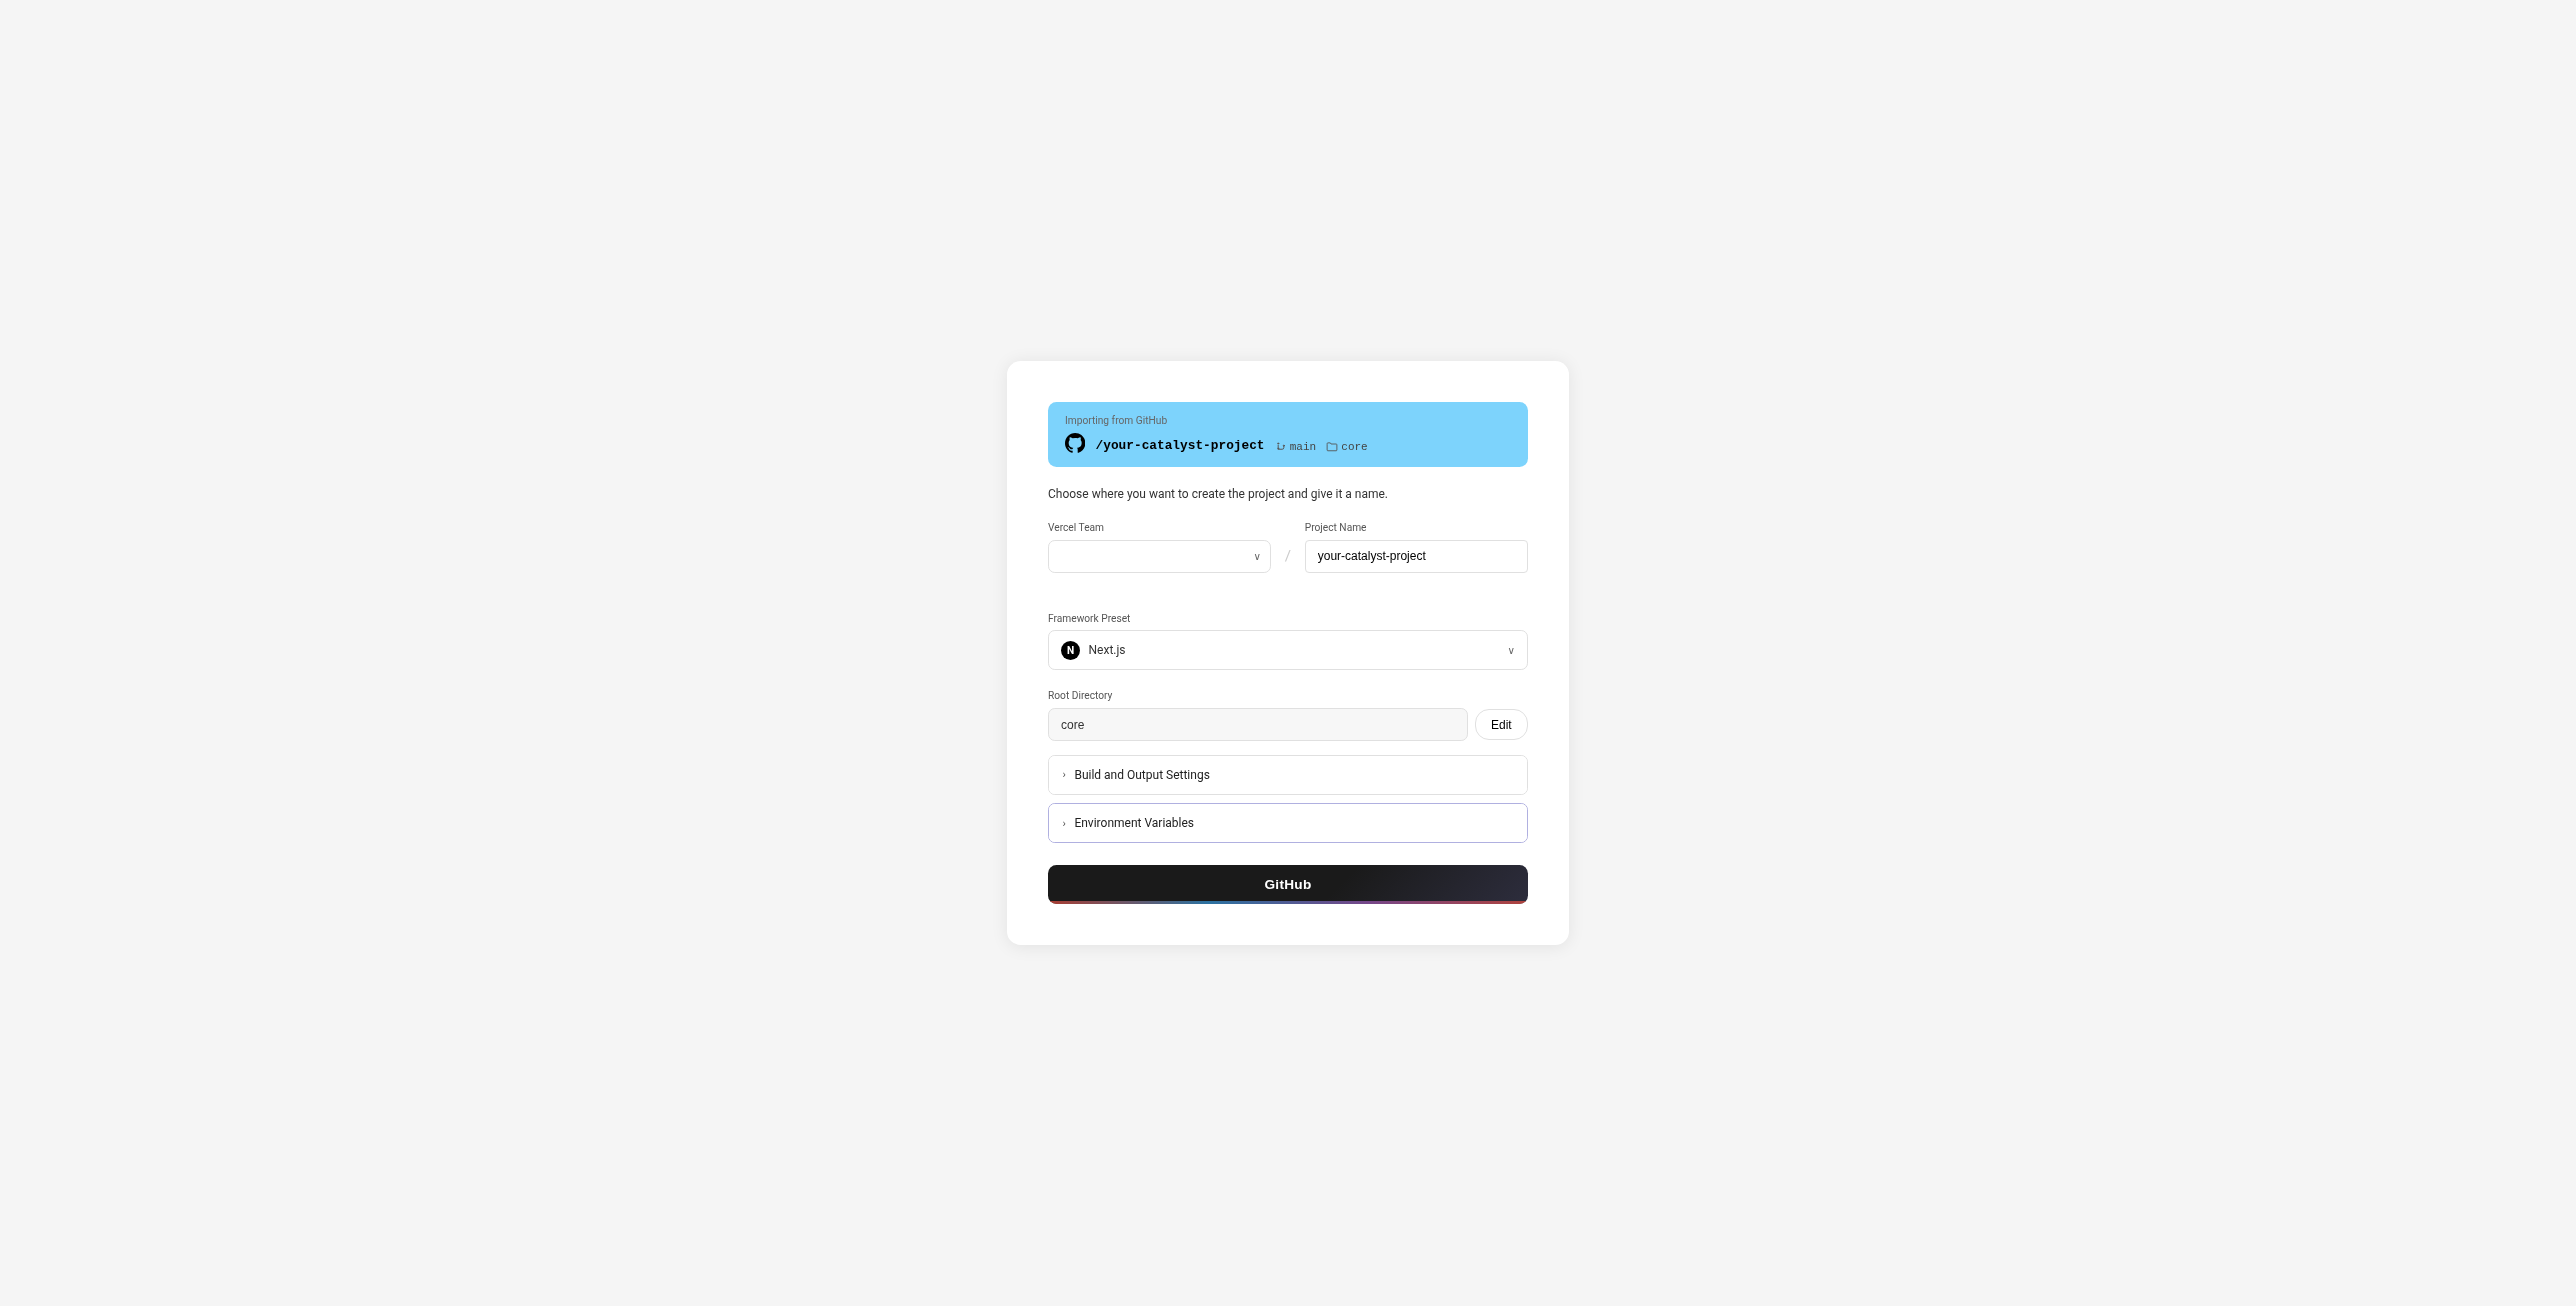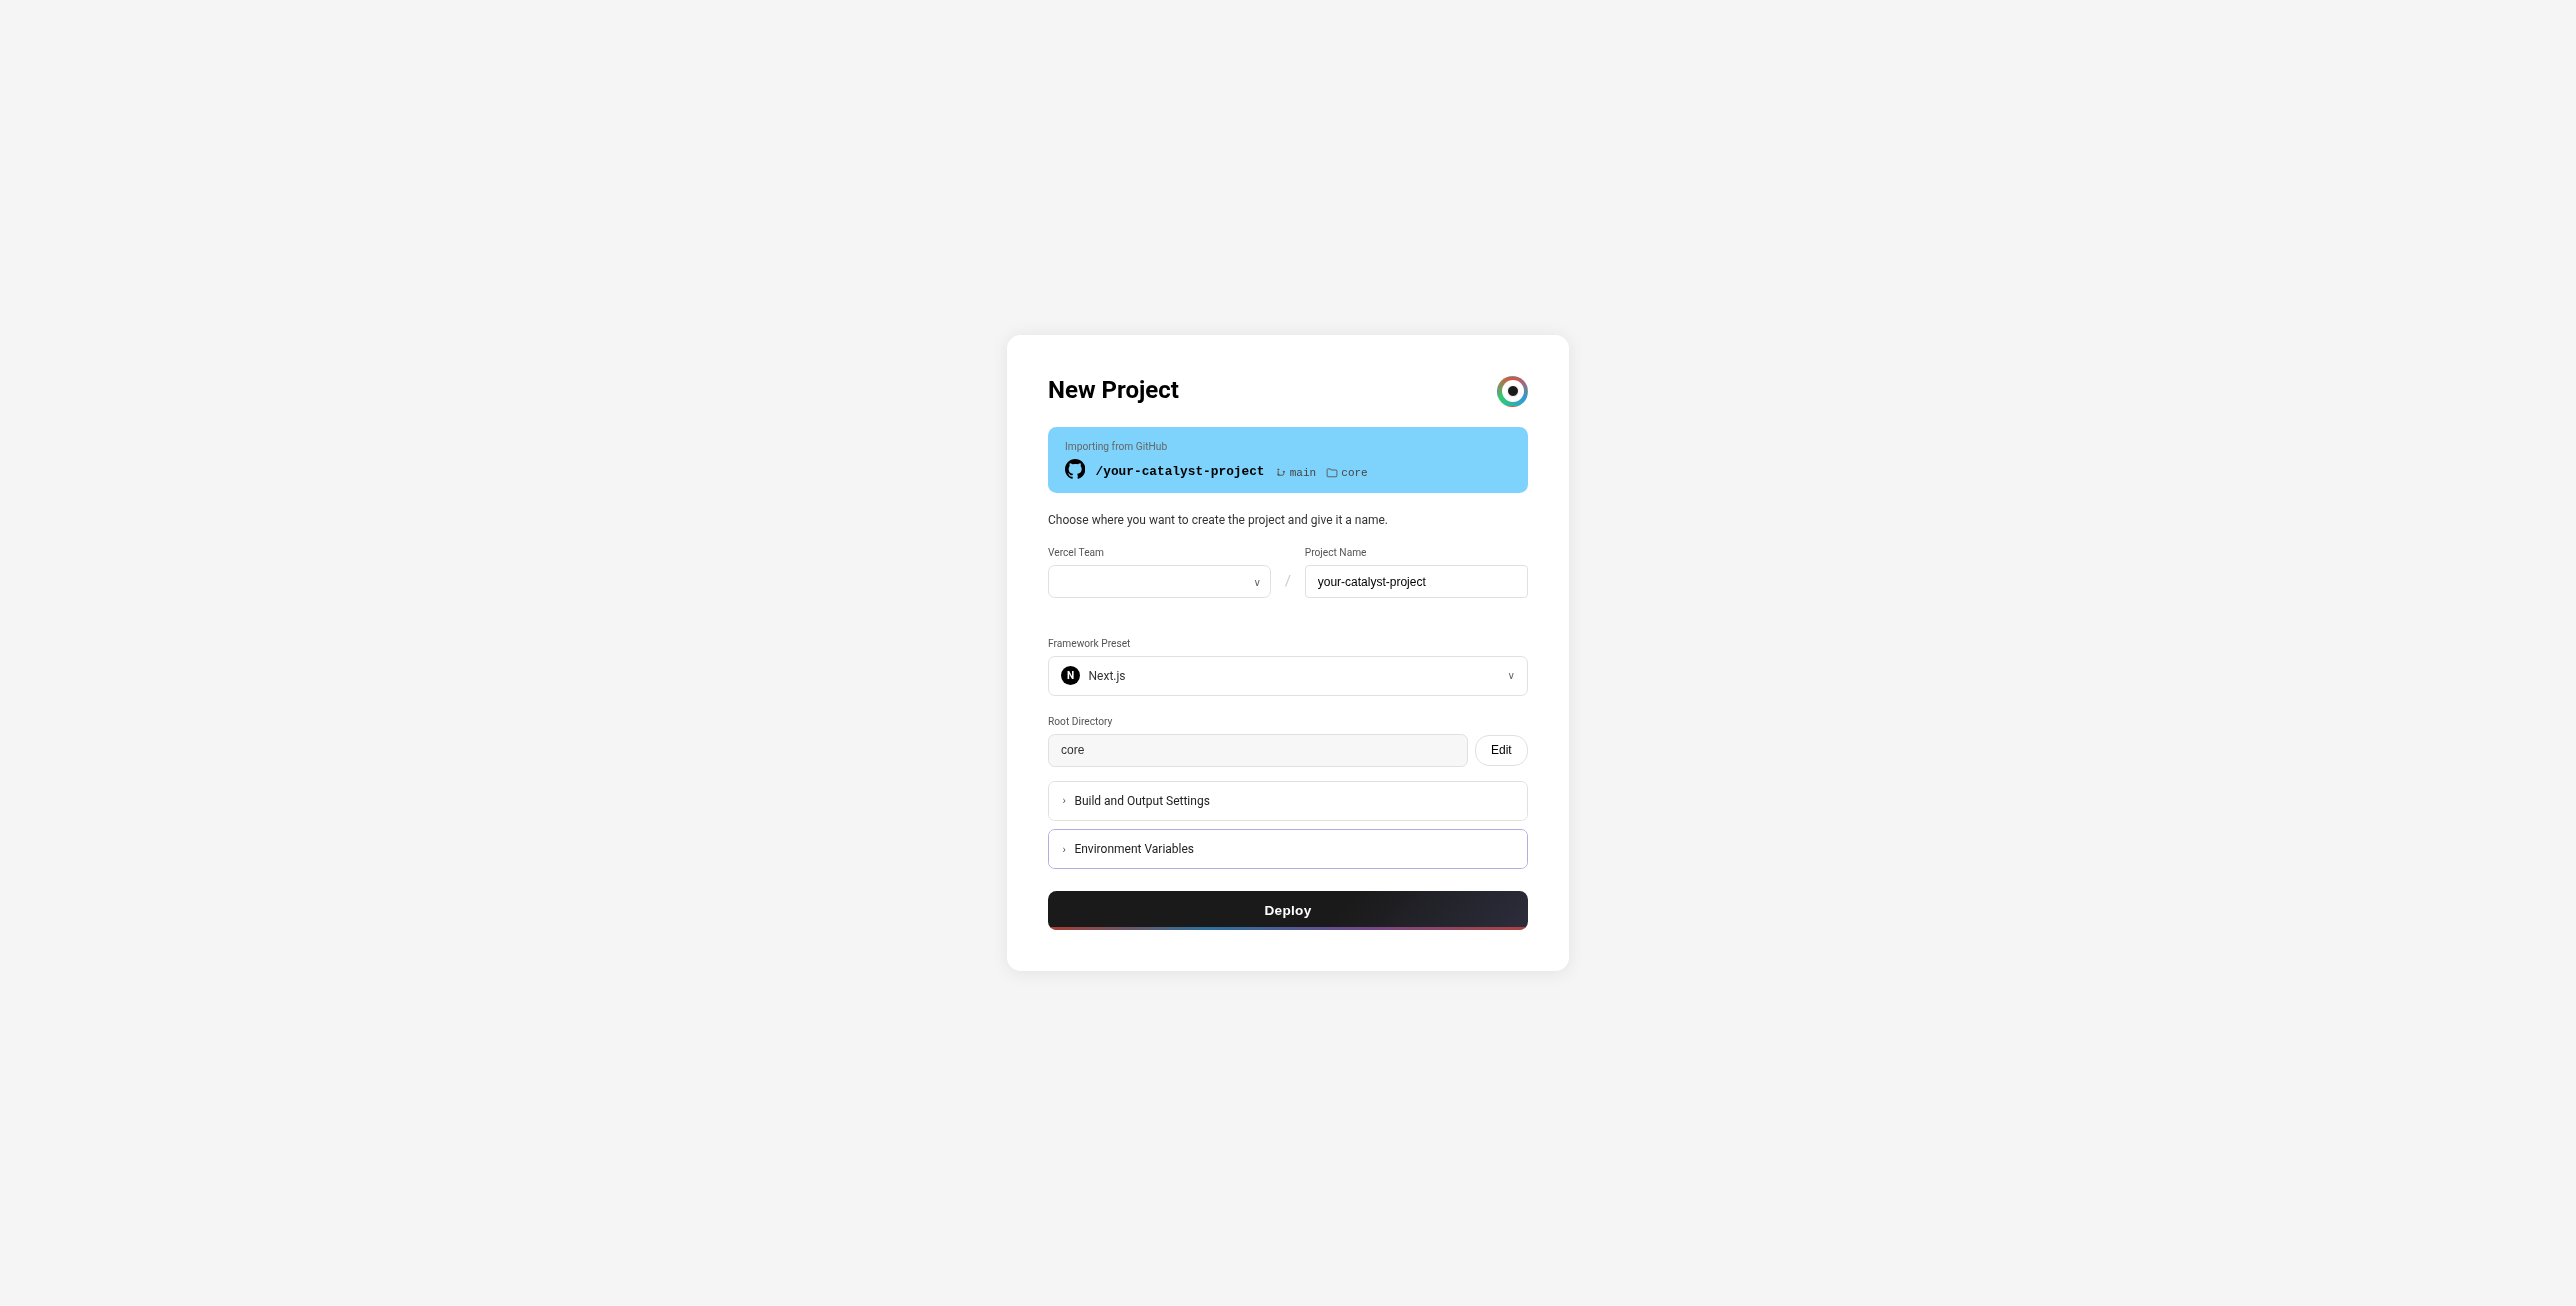--- a/index.html
+++ b/index.html
@@ -310,28 +310,20 @@
       right: 0;
       height: 3.4px;
       background: linear-gradient(90deg, #e74c3c, #3498db, #9b59b6, #e74c3c);
       opacity: 0.7;
     }
   </style>
 </head>
 <body>
 
 <div class="card">
-  <div class="card-header">
-    <h1 class="page-title">New Project</h1>
-    <div class="avatar-icon">
-      <div class="avatar-inner">
-        <div class="avatar-dot"></div>
-      </div>
-    </div>
-  </div>
 
   <div class="github-import-box">
     <div class="github-import-label">Importing from GitHub</div>
     <div class="github-import-row">
 
       <svg class="github-icon" viewBox="0 0 24 24" fill="#000">
         <path d="M12 0C5.37 0 0 5.37 0 12c0 5.3 3.44 9.8 8.2 11.38.6.11.82-.26.82-.58 0-.28-.01-1.03-.02-2.03-3.34.72-4.04-1.61-4.04-1.61-.55-1.39-1.34-1.76-1.34-1.76-1.09-.74.08-.73.08-.73 1.2.08 1.84 1.24 1.84 1.24 1.07 1.83 2.8 1.3 3.49 1 .11-.78.42-1.3.76-1.6-2.67-.3-5.47-1.33-5.47-5.93 0-1.31.47-2.38 1.24-3.22-.13-.3-.54-1.52.12-3.18 0 0 1.01-.32 3.3 1.23a11.5 11.5 0 0 1 3-.4c1.02 0 2.04.14 3 .4 2.28-1.55 3.29-1.23 3.29-1.23.66 1.66.25 2.88.12 3.18.77.84 1.24 1.91 1.24 3.22 0 4.61-2.8 5.63-5.48 5.92.43.37.81 1.1.81 2.22 0 1.6-.01 2.9-.01 3.29 0 .32.21.7.82.58C20.56 21.8 24 17.3 24 12c0-6.63-5.37-12-12-12z"></path>
       </svg>
       <span class="repo-name">/your-catalyst-project</span>
       <span class="branch-badge">
@@ -394,15 +386,15 @@
     </div>
   </div>
 
   <div class="collapsible-section highlighted">
     <div class="collapsible-header">
       <span class="chevron-icon">›</span>
       <span class="collapsible-label">Environment Variables</span>
     </div>
   </div>
 
-  <button class="deploy-button">Deploy</button>
+  <button class="deploy-button">GitHub</button>
 </div>
 
 
 </body></html>

